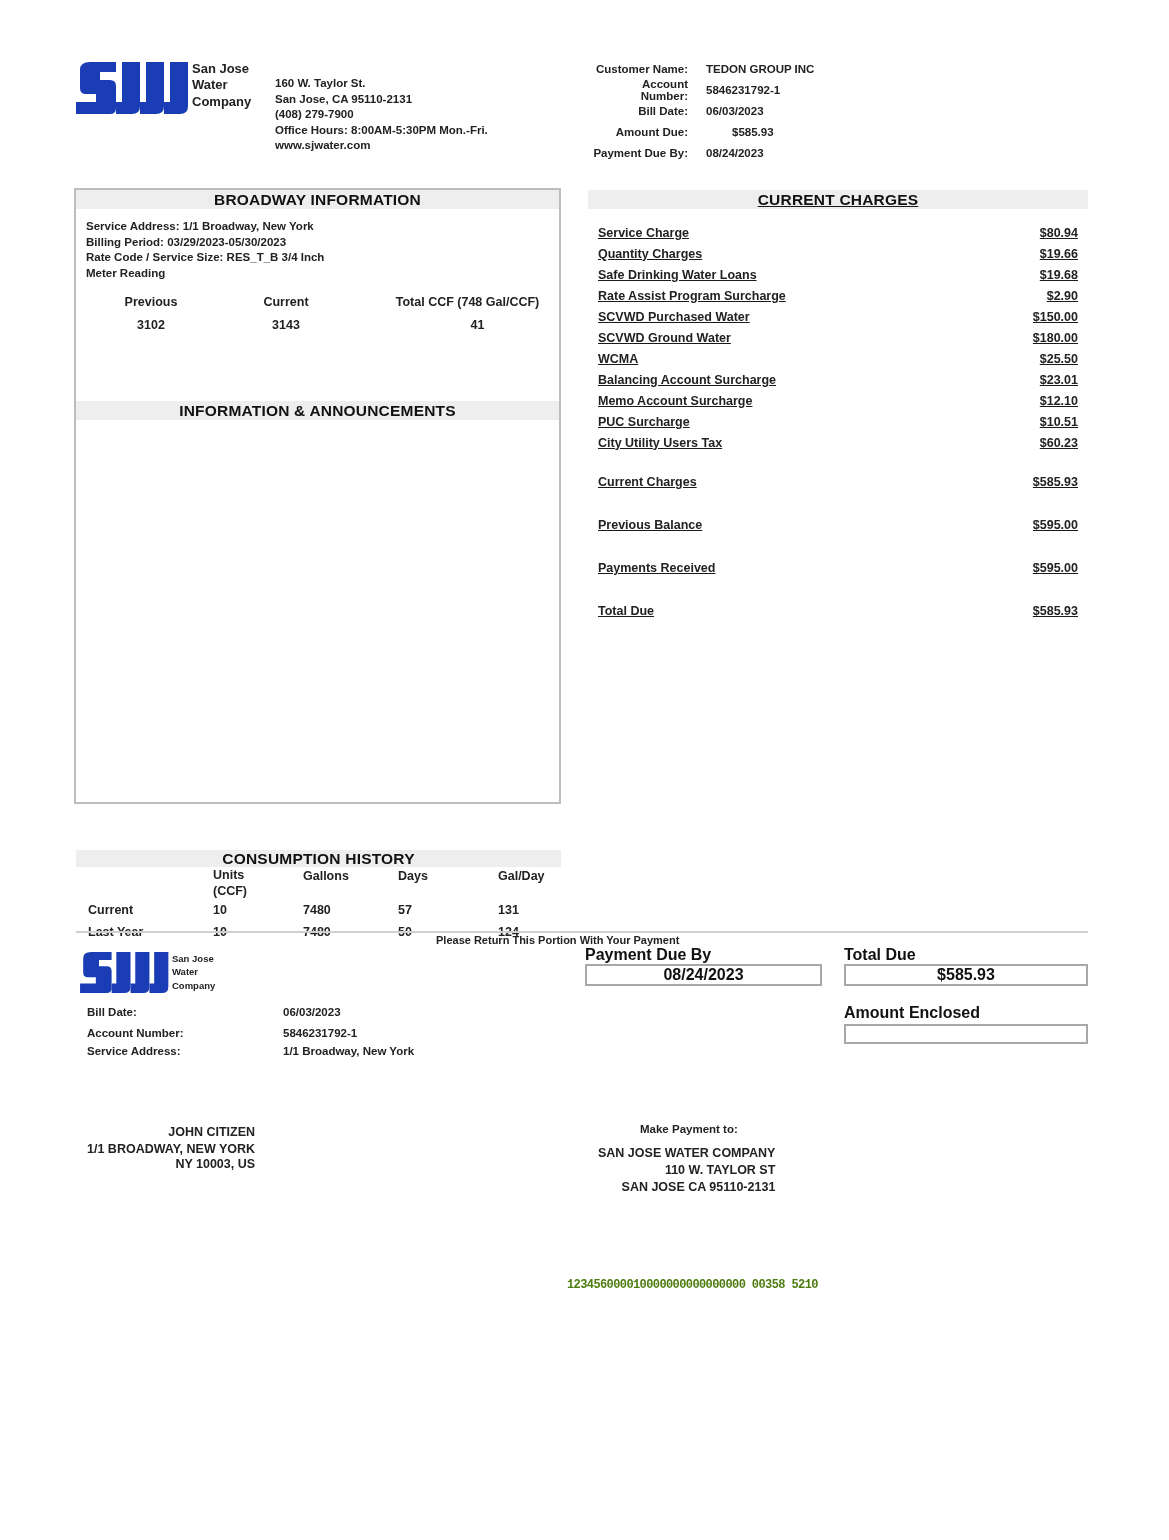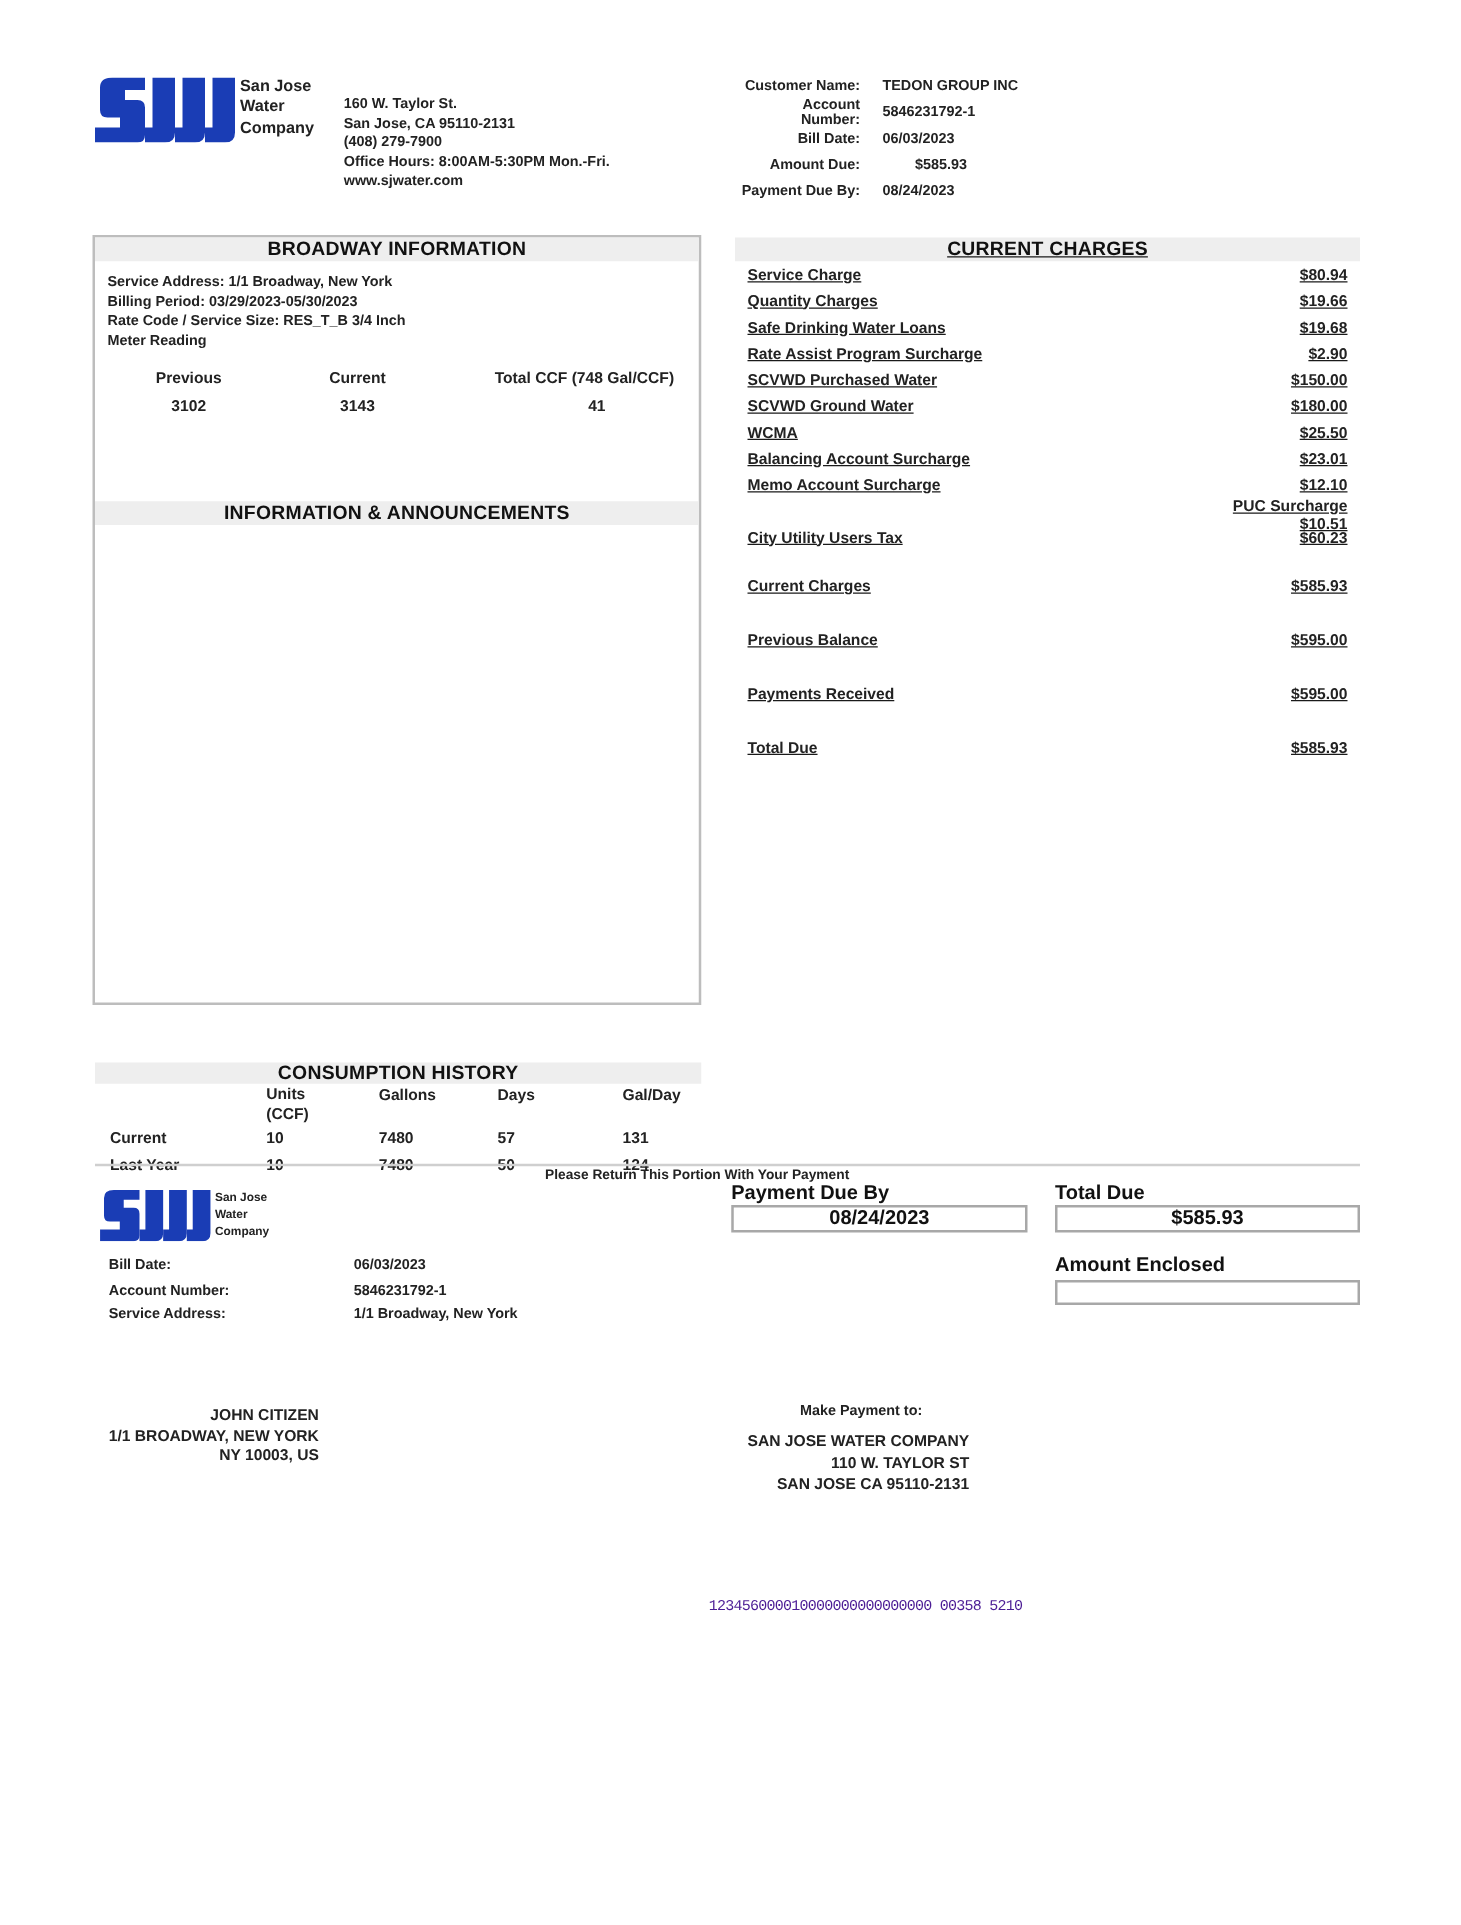--- a/index.html
+++ b/index.html
@@ -36,21 +36,21 @@
 
     .small { font-size: 11px; font-weight: bold; color: #222; }
     .pay-label { font-size: 16px; font-weight: bold; text-align: left; color: #111; }
     .pay-box { border: 2px solid #a8a8a8; height: 22px; line-height: 18px; text-align: center; font-size: 16px; font-weight: bold; color: #111; }
 
     .stub-kv { font-size: 11.5px; font-weight: bold; color: #222; }
     .stub-kv .row { display: flex; height: 20px; align-items: center; }
     .stub-kv .k { width: 196px; }
 
     .addr-block { font-size: 12.5px; font-weight: bold; line-height: 17px; color: #222; text-align: right; }
-    .scanline { font-family: "Liberation Mono", "DejaVu Sans Mono", monospace; font-size: 12px; font-weight: normal; letter-spacing: -0.6px; color: #4c1d95; }
+    .scanline { font-family: "Liberation Mono", "DejaVu Sans Mono", monospace; font-size: 12px; font-weight: bold; letter-spacing: -0.6px; color: #4d7c0f; }
   </style>
 </head>
 <body>
 
 <div class="logo" style="left:76px; top:62px;">
   <svg width="114" height="52" viewBox="0 0 114 52">
     <g fill="#1a3db5">
       <path d="M14 0 H40 V10 H24 V18 H34 Q40 18 40 24 V46 Q40 52 34 52 H0 V40 H20 V32 H10 Q4 32 4 26 V8 Q4 0 14 0 Z"></path>
       <path d="M46 0 H64 V44 Q64 52 56 52 H40 V40 H46 Z"></path>
       <path d="M70 0 H88 V44 Q88 52 80 52 H64 V40 H70 Z"></path>
@@ -110,21 +110,21 @@
     <div>3102</div>
     <div>3143</div>
     <div style="padding-left:50px;">41</div>
   </div>
   <div class="sect-title" style="position:absolute; left:0; right:0; top:211px;">INFORMATION &amp; ANNOUNCEMENTS</div>
   <div></div>
 </div>
 
 <div class="abs" style="left:588px; top:190px; width:500px;text-decoration:underline;">
   <div class="sect-title">CURRENT CHARGES</div>
-  <div class="charges" style="margin-top:0;">
+  <div class="charges" style="margin-top:13px;">
     <div class="ch-row" style="height:21px; align-items:center;">
         <span>Service Charge</span>
         <span>$80.94</span>
       </div>
     <div class="ch-row" style="height:21px; align-items:center;">
         <span>Quantity Charges</span>
         <span>$19.66</span>
       </div>
     <div class="ch-row" style="height:21px; align-items:center;">
         <span>Safe Drinking Water Loans</span>
@@ -147,21 +147,21 @@
         <span>$25.50</span>
       </div>
     <div class="ch-row" style="height:21px; align-items:center;">
         <span>Balancing Account Surcharge</span>
         <span>$23.01</span>
       </div>
     <div class="ch-row" style="height:21px; align-items:center;">
         <span>Memo Account Surcharge</span>
         <span>$12.10</span>
       </div>
-    <div class="ch-row" style="height:21px; align-items:flex-end;flex-direction:column;">
+    <div class="ch-row" style="height:21px; align-items:center;">
         <span>PUC Surcharge</span>
         <span>$10.51</span>
       </div>
     <div class="ch-row" style="height:21px; align-items:center;">
         <span>City Utility Users Tax</span>
         <span>$60.23</span>
       </div>
   </div>
   <div class="charges" style="margin-top:22px;">
     <div class="ch-row" style="height:43px;">

